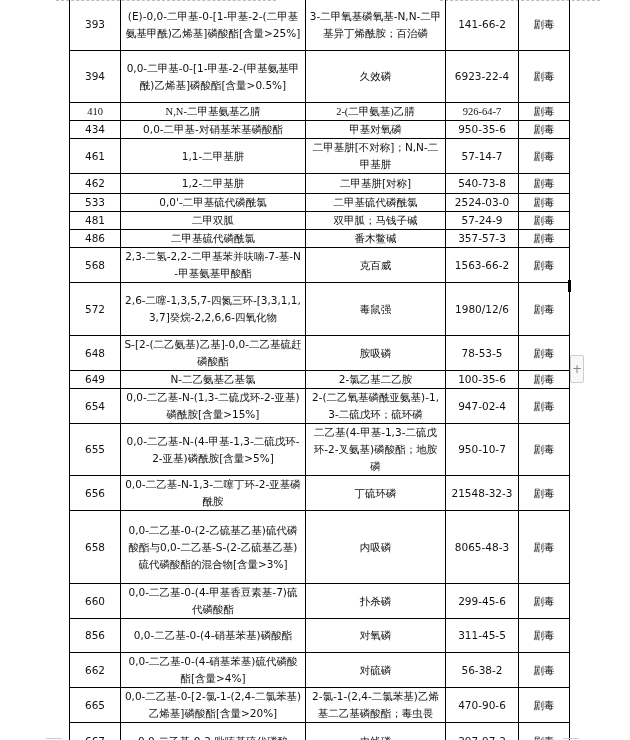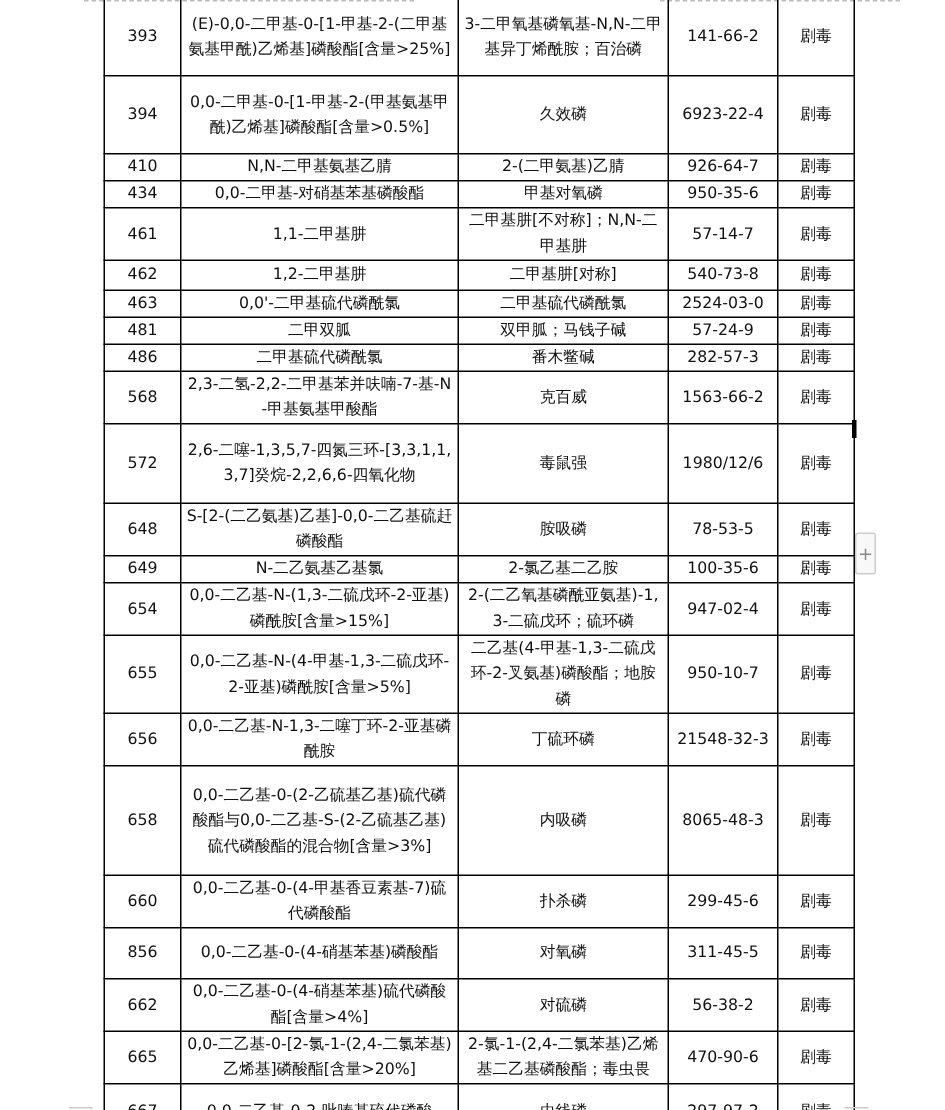--- a/index.html
+++ b/index.html
@@ -69,21 +69,21 @@
         <td class="c-cas">141-66-2</td>
         <td class="c-cat">剧毒</td>
       </tr>
       <tr style="height: 52px;">
         <td class="c-no">394</td>
         <td class="c-name">0,0-二甲基-0-[1-甲基-2-(甲基氨基甲酰)乙烯基]磷酸酯[含量&gt;0.5%]</td>
         <td class="c-alias">久效磷</td>
         <td class="c-cas">6923-22-4</td>
         <td class="c-cat">剧毒</td>
       </tr>
-      <tr style="height: 18px;">
+      <tr style="height: 18px; font-family: Liberation Serif, serif;">
         <td class="c-no">410</td>
         <td class="c-name">N,N-二甲基氨基乙腈</td>
         <td class="c-alias">2-(二甲氨基)乙腈</td>
         <td class="c-cas">926-64-7</td>
         <td class="c-cat">剧毒</td>
       </tr>
       <tr style="height: 18px; margin-top: 43px;">
         <td class="c-no">434</td>
         <td class="c-name">0,0-二甲基-对硝基苯基磷酸酯</td>
         <td class="c-alias">甲基对氧磷</td>
@@ -98,38 +98,38 @@
         <td class="c-cat">剧毒</td>
       </tr>
       <tr style="height: 20px;">
         <td class="c-no">462</td>
         <td class="c-name">1,2-二甲基肼</td>
         <td class="c-alias">二甲基肼[对称]</td>
         <td class="c-cas">540-73-8</td>
         <td class="c-cat">剧毒</td>
       </tr>
       <tr style="height: 18px;">
-        <td class="c-no">463</td>
+        <td class="c-no">533</td>
         <td class="c-name">0,0'-二甲基硫代磷酰氯</td>
         <td class="c-alias">二甲基硫代磷酰氯</td>
         <td class="c-cas">2524-03-0</td>
         <td class="c-cat">剧毒</td>
       </tr>
       <tr style="height: 18px;">
         <td class="c-no">481</td>
         <td class="c-name">二甲双胍</td>
         <td class="c-alias">双甲胍；马钱子碱</td>
         <td class="c-cas">57-24-9</td>
         <td class="c-cat">剧毒</td>
       </tr>
       <tr style="height: 18px;">
         <td class="c-no">486</td>
         <td class="c-name">二甲基硫代磷酰氯</td>
         <td class="c-alias">番木鳖碱</td>
-        <td class="c-cas">282-57-3</td>
+        <td class="c-cas">357-57-3</td>
         <td class="c-cat">剧毒</td>
       </tr>
       <tr style="height: 35px;">
         <td class="c-no">568</td>
         <td class="c-name">2,3-二氢-2,2-二甲基苯并呋喃-7-基-N-甲基氨基甲酸酯</td>
         <td class="c-alias">克百威</td>
         <td class="c-cas">1563-66-2</td>
         <td class="c-cat">剧毒</td>
       </tr>
       <tr style="height: 53px;">

